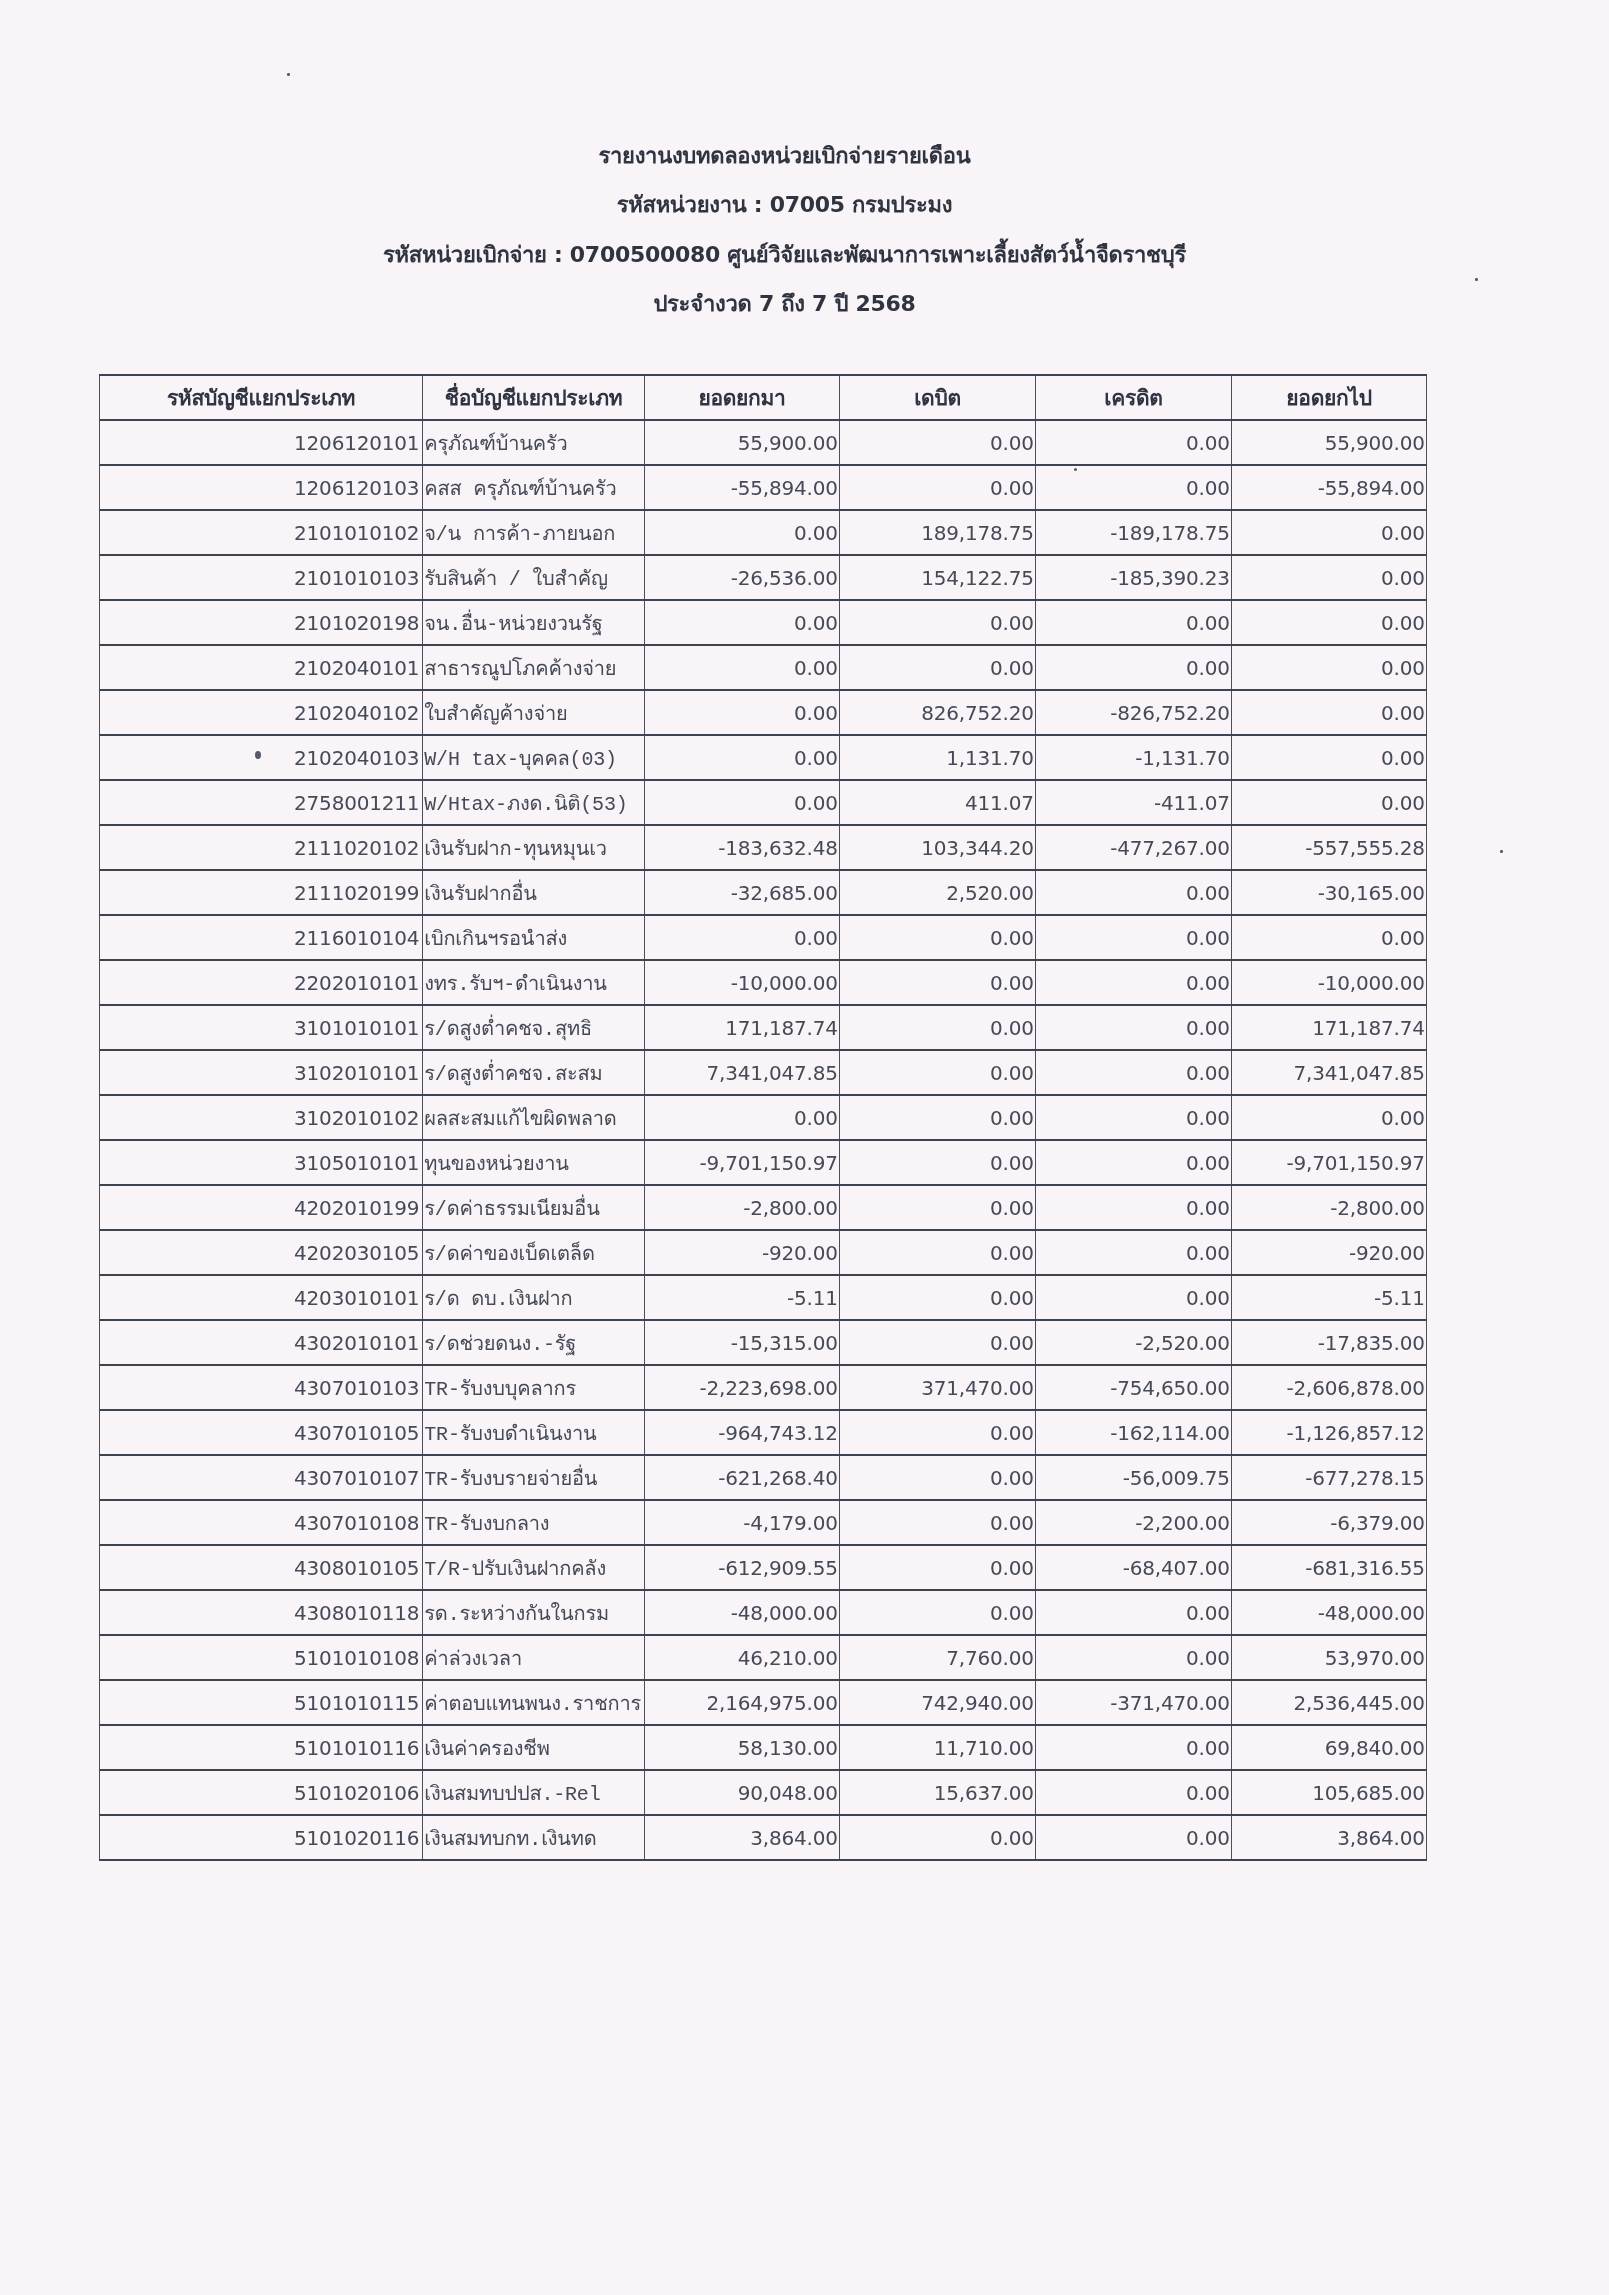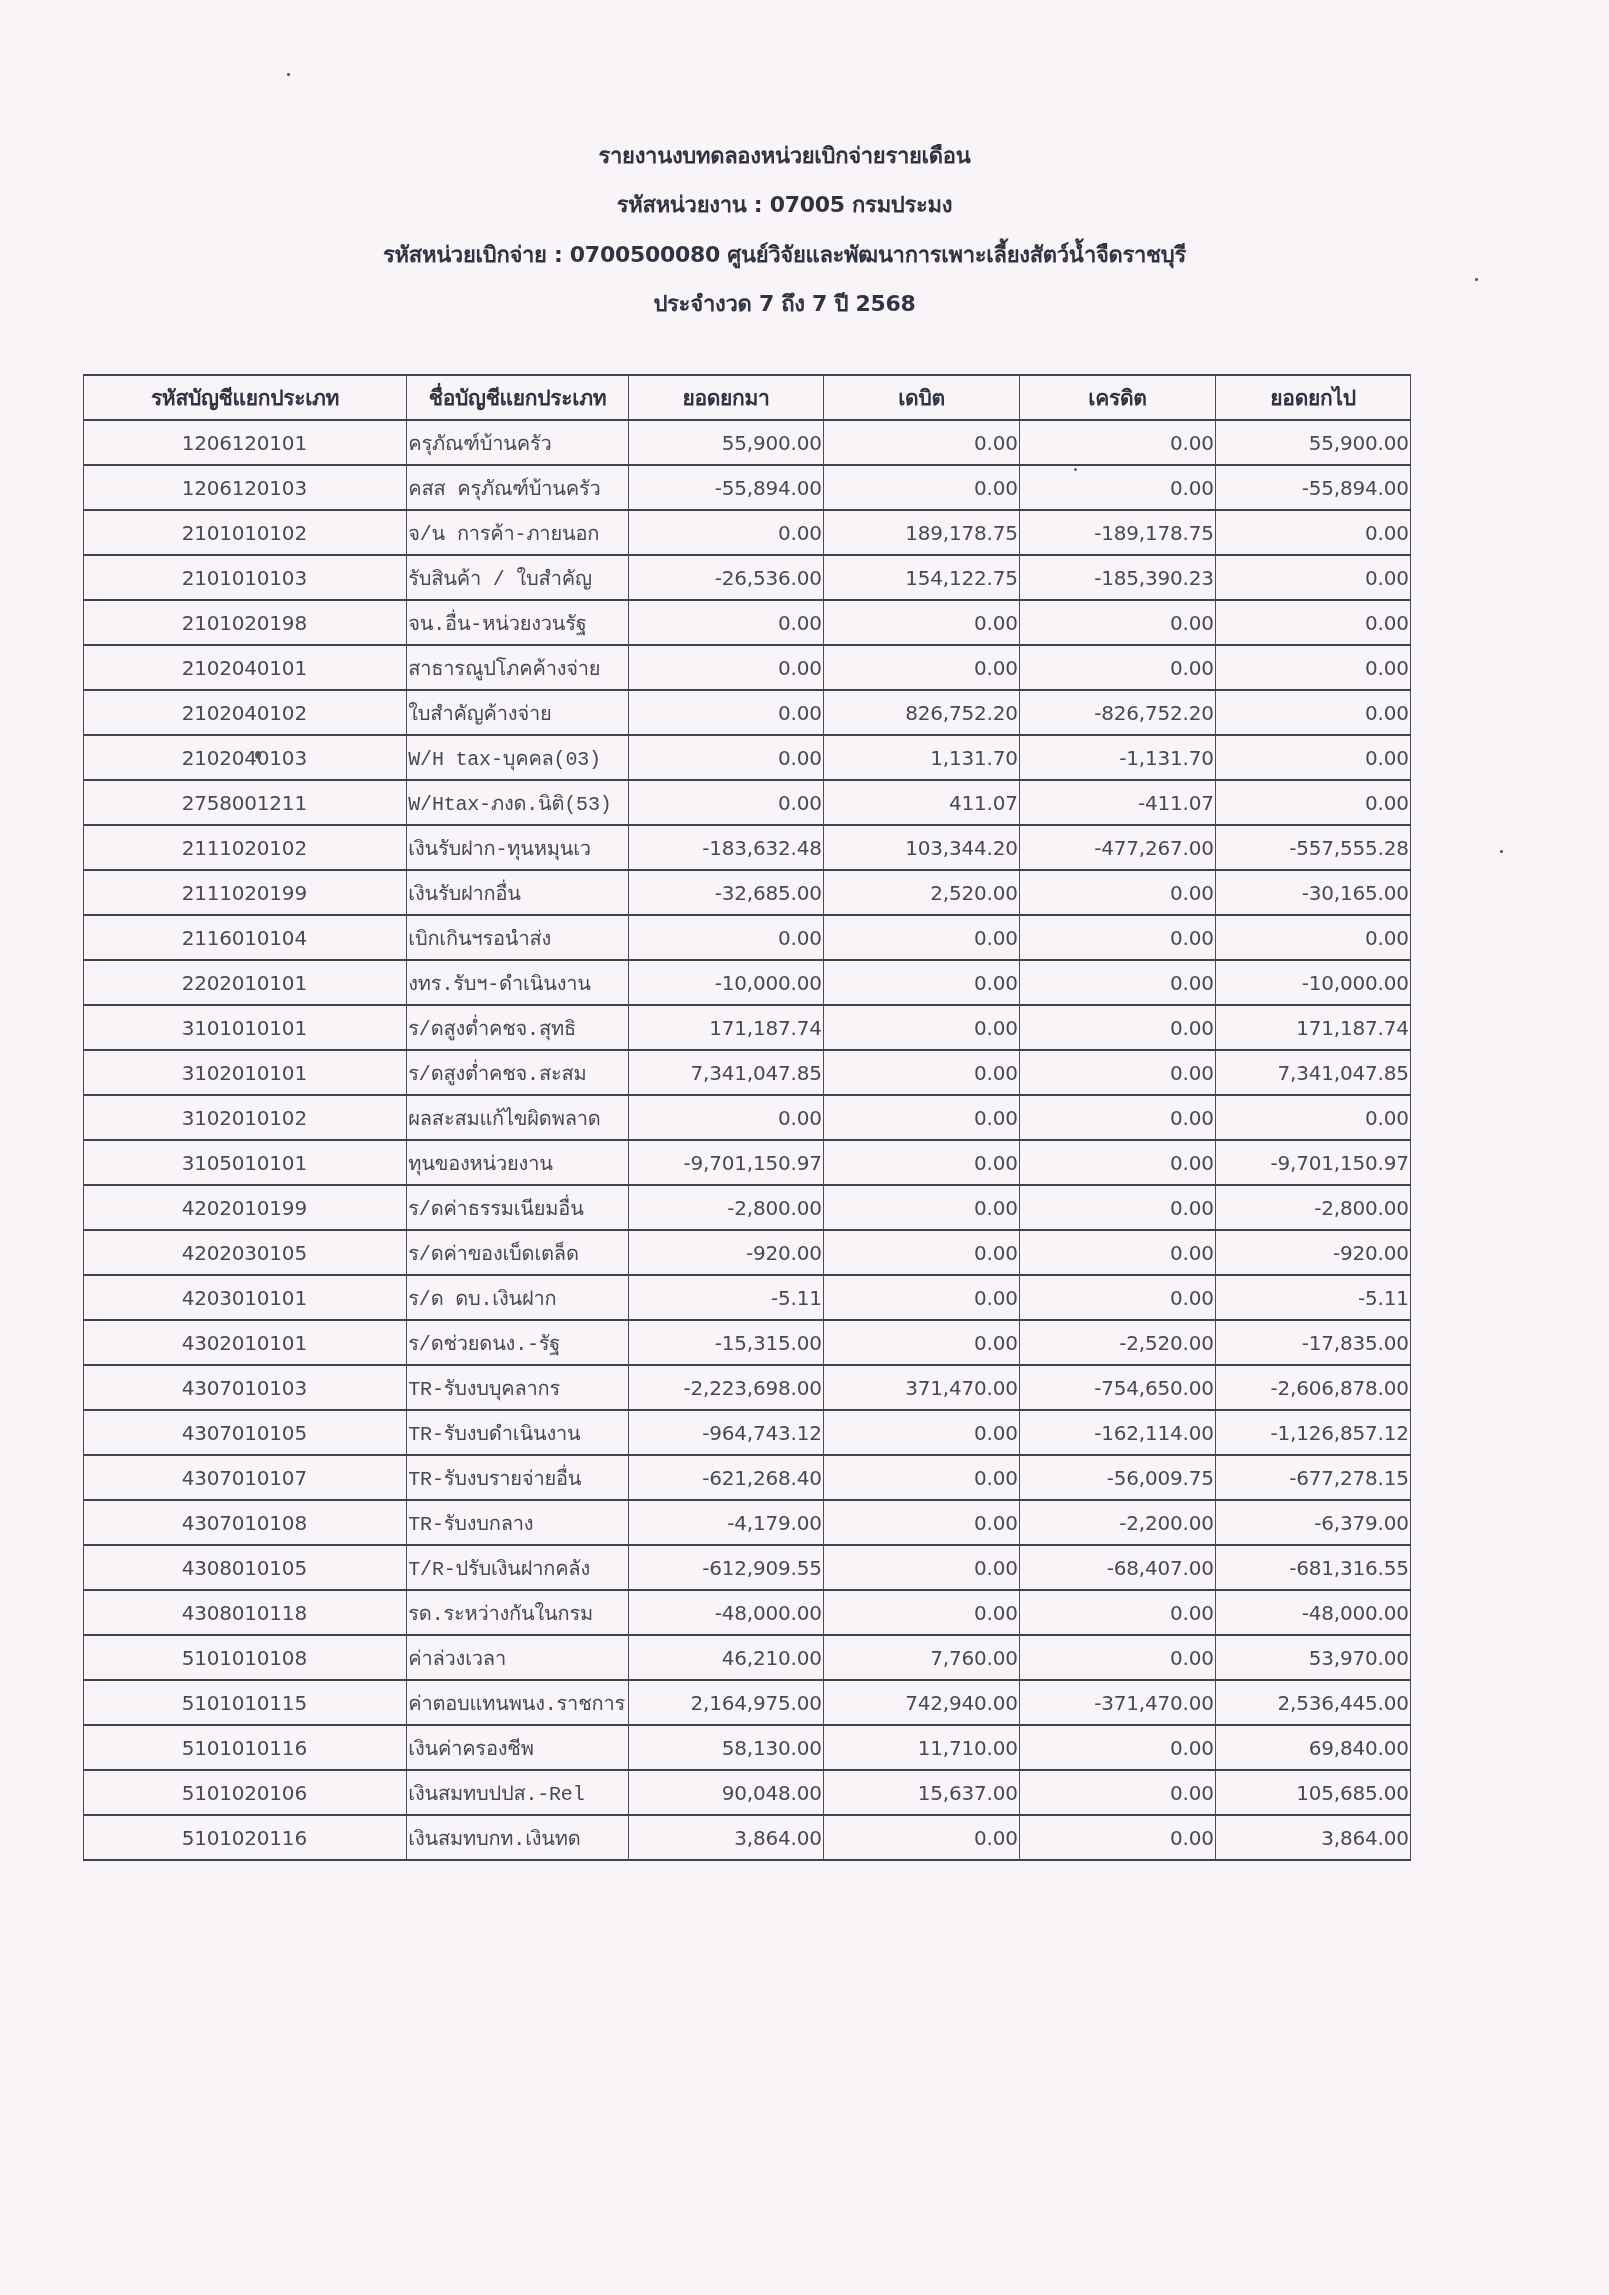--- a/index.html
+++ b/index.html
@@ -31,21 +31,21 @@
     line-height: 27px;
     letter-spacing: -0.3px;
   }
   .t1 { top: 142px; left: -20px; }
   .t2 { top: 191px; left: -20px; }
   .t3 { top: 241px; left: -20px; }
   .t4 { top: 290px; left: -20px; }
 
   table.ledger {
     position: absolute;
-    left: 83px;
+    left: 99px;
     top: 374px;
     width: 1327px;
     border-collapse: collapse;
     table-layout: fixed;
   }
   table.ledger col.c-code { width: 323px; }
   table.ledger col.c-name { width: 222px; }
   table.ledger col.c-num1 { width: 195px; }
   table.ledger col.c-num2 { width: 196px; }
   table.ledger col.c-num3 { width: 196px; }
@@ -67,21 +67,21 @@
     text-align: center;
     color: #2f3440;
     letter-spacing: -0.3px;
   }
   table.ledger td {
     height: 43px;
     font-size: 20px;
     color: #454a56;
     letter-spacing: -0.2px;
   }
-  table.ledger td.code { text-align: center; padding-left: 1.3px; }
+  table.ledger td.code { text-align: right; padding-left: 1.3px; }
   table.ledger td.name { text-align: left; padding-left: 1.3px; font-family: Liberation Mono, monospace; }
   table.ledger td.num  { text-align: right; padding-right: 1.3px; }
 
   .speck {
     position: absolute;
     background: #555a66;
     border-radius: 50%;
   }
 </style>
 </head>

